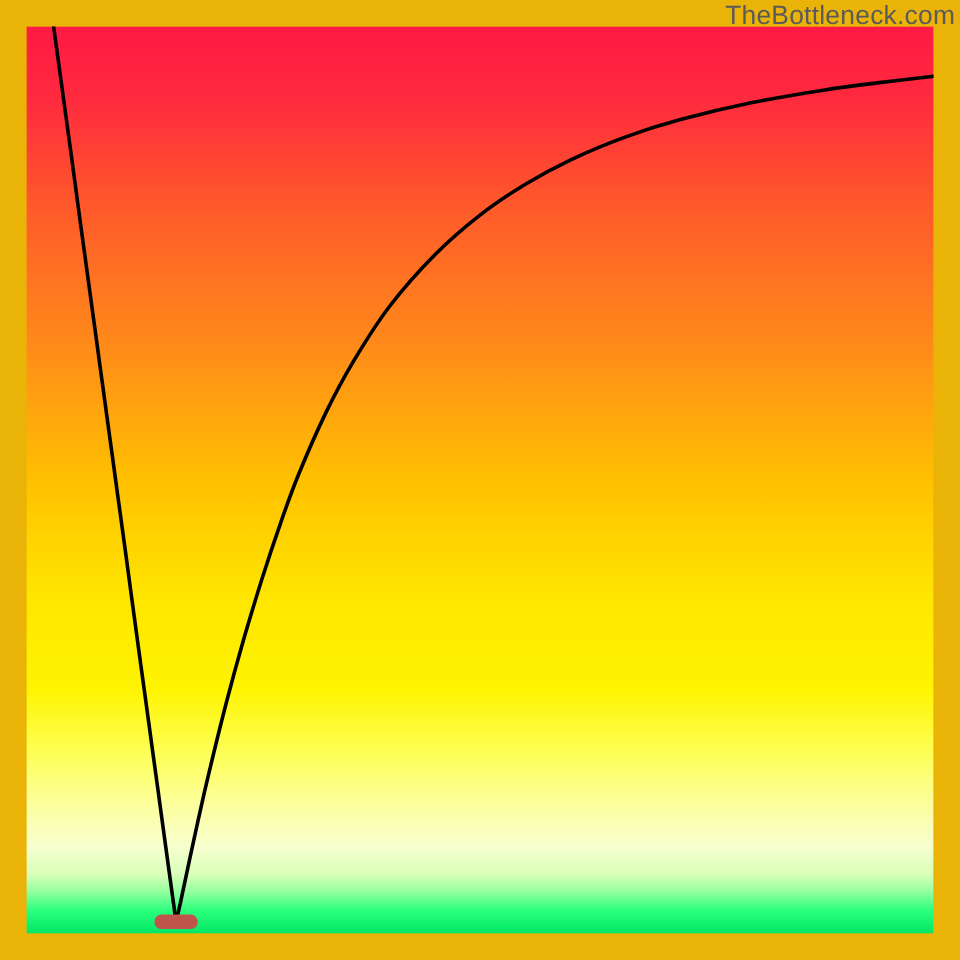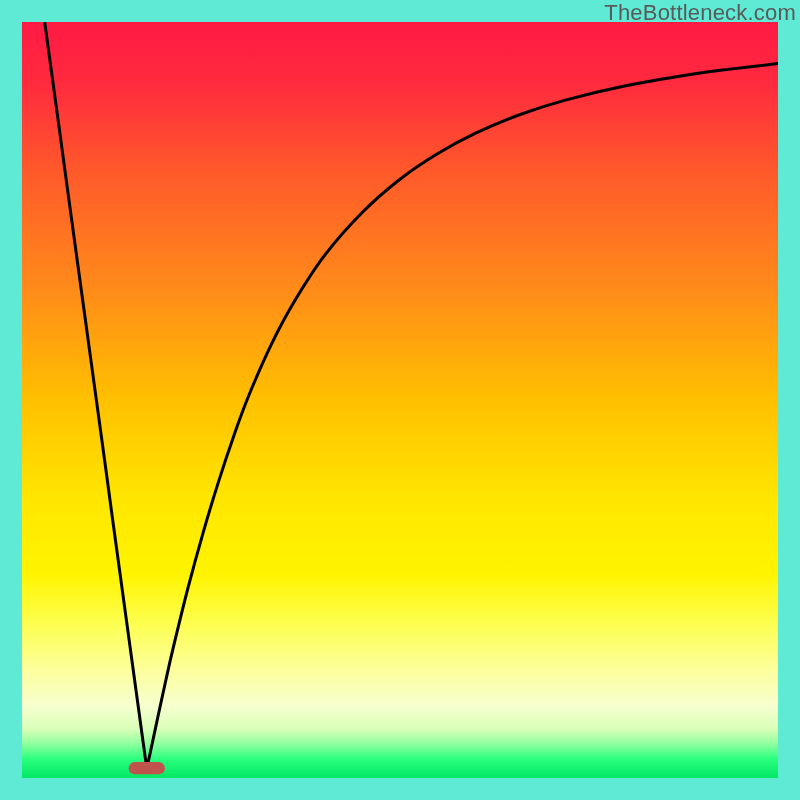--- a/index.html
+++ b/index.html
@@ -8,21 +8,21 @@
     width: 800px;
     height: 800px;
     overflow: hidden;
     background: #000;
     font-family: Arial, Helvetica, sans-serif;
   }
   .frame {
     position: relative;
     width: 800px;
     height: 800px;
-    background: #5eead4;
+    background: #eab308;
   }
   .plot {
     position: absolute;
     left: 22px;
     top: 22px;
     width: 756px;
     height: 756px;
   }
   .watermark {
     position: absolute;

